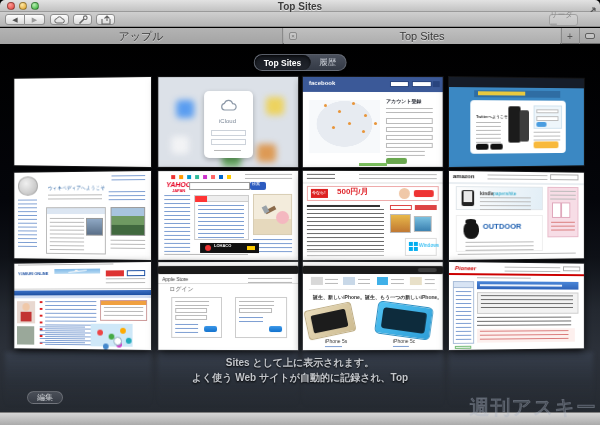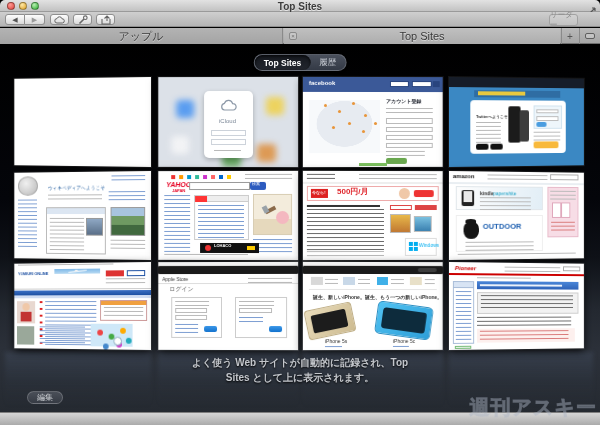--- a/index.html
+++ b/index.html
@@ -143,21 +143,21 @@
   #edit-btn { position:absolute; left:27px; top:347px; width:36px; height:13px; border-radius:7px;
     background:linear-gradient(#4a4f58,#363b44); border:1px solid rgba(255,255,255,.22);
     color:#cfd2d6; font-size:8px; display:flex; align-items:center; justify-content:center; }
   #hist-search { position:absolute; right:25px; top:347px; width:98px; height:13px; border-radius:8px;
     border:1px solid rgba(255,255,255,.42); background:rgba(8,10,14,.35);
     display:flex; align-items:center; padding:0 5px; gap:3px; }
   #hist-search input { flex:1; border:none; outline:none; background:transparent; color:#b6bac0; font-size:8px;
     font-family:"Liberation Sans","DejaVu Sans",sans-serif; }
   #hist-search input::placeholder { color:#a7abb2; }
 
-  #watermark { position:absolute; right:3px; top:394px; font-size:20px; font-weight:bold; letter-spacing:1px;
+  #watermark { position:absolute; right:3px; top:394px; font-size:20px; font-weight:normal; letter-spacing:1px;
     color:rgba(150,160,175,.14); -webkit-text-stroke:1px rgba(175,185,200,.38); z-index:60; }
 
   #bottombar { position:absolute; left:0; top:412px; width:600px; height:13px;
     background:linear-gradient(#d6d6d6,#ababab); border-top:1px solid #7e7e7e; }
 </style>
 </head>
 <body>
 
 <div id="win">
 
@@ -491,22 +491,22 @@
       </div>
       <div style="left:4%;top:95%;width:12%;height:4%;background:#eef8ee;border:1px solid #7b7;"></div>
     </div>
 
     <div class="refl" style="left:5px;width:146px;"></div>
     <div class="refl" style="left:158px;width:140px;"></div>
     <div class="refl" style="left:303px;width:140px;"></div>
     <div class="refl" style="left:449px;width:144px;"></div>
 
     <div id="caption">
+      <div>Sites として上に表示されます。</div>
       <div>よく使う Web サイトが自動的に記録され、Top</div>
-      <div>Sites として上に表示されます。</div>
     </div>
 
     <div id="edit-btn">編集</div>
   </div>
 
   <div id="watermark">週刊アスキー</div>
   <div id="bottombar"></div>
 </div>
 
 </body></html>

